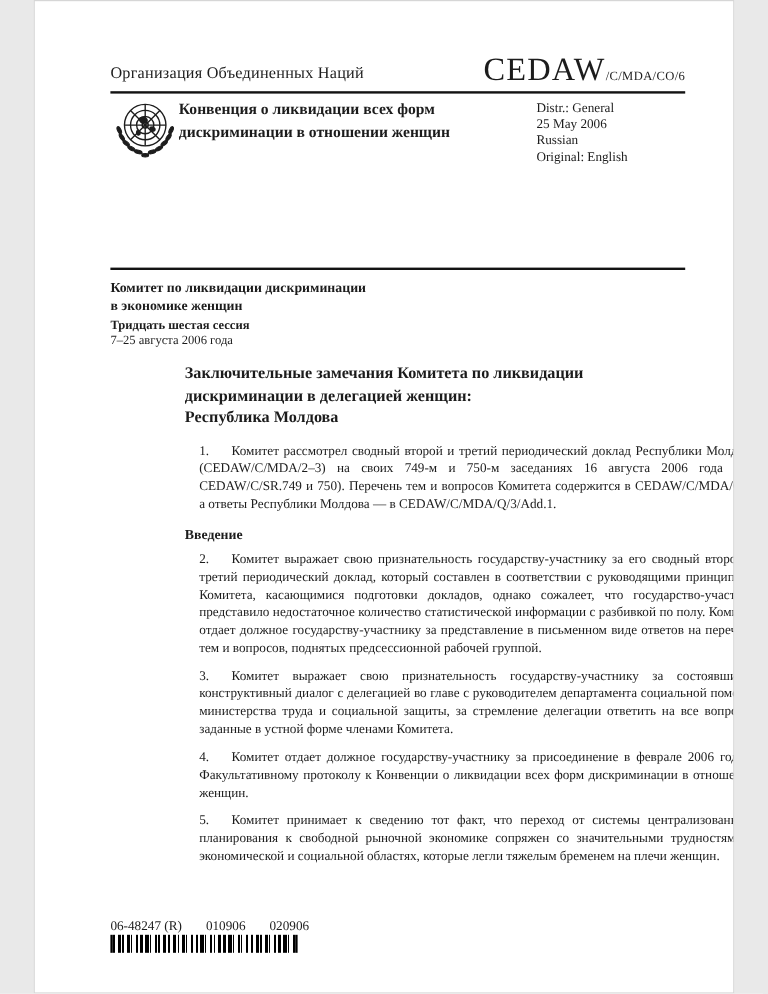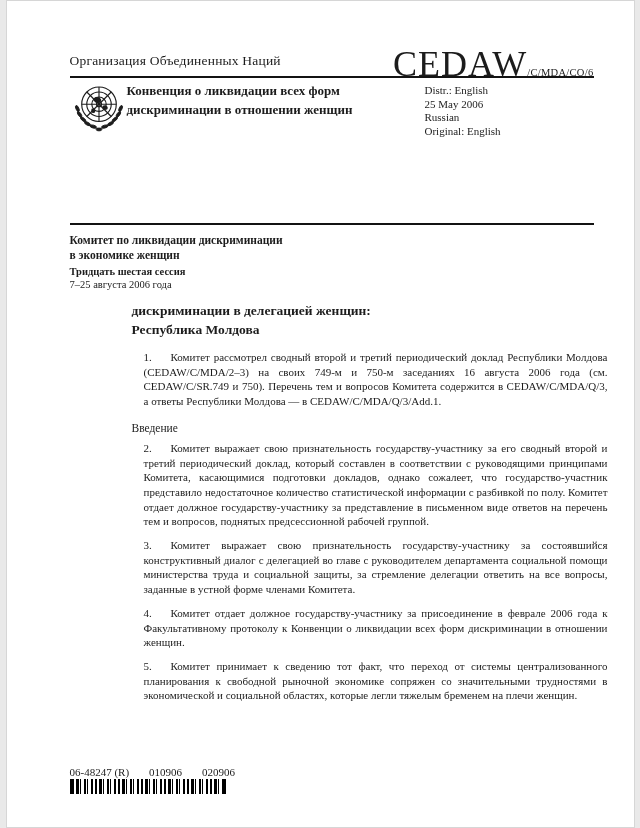--- a/index.html
+++ b/index.html
@@ -1,37 +1,37 @@
 <!DOCTYPE html>
 <html><head>
 <meta charset="utf-8">
 <style>
   html,body { margin:0; padding:0; background:#e9e9e9; }
   .page {
     position:relative;
-    width:629px; height:828px;
+    width:584px; height:828px;
     margin:0 auto;
     background:#ffffff;
     border:1px solid #d6d6d6;
     box-sizing:border-box;
     font-family:"Liberation Serif", serif;
     color:#1c1c1c;
     overflow:hidden;
   }
 
   
   .org-name{
     position:absolute; left:63px; top:52px;
     font-size:13.5px; letter-spacing:.2px;
   }
   .doc-symbol{
     position:absolute; right:40px; top:42px;
     white-space:nowrap;
   }
-  .doc-symbol .main{ font-size:36px; letter-spacing:1px;text-align:center; }
+  .doc-symbol .main{ font-size:27px; letter-spacing:1px;text-align:center; }
   .doc-symbol .suffix{ font-size:10.5px; letter-spacing:.3px; }
   .rule-top{
     position:absolute; left:63px; right:40px; top:75px;
     border-top:2px solid #131313;
   }
 
   
   .emblem{ position:absolute; left:56px; top:80px; }
   .conv-title{
     position:absolute; left:120px; top:80px; width:240px;
@@ -60,21 +60,21 @@
     font-weight:bold; font-size:13.5px; line-height:18.5px;
     margin-bottom:11px;
   }
   .para{
     font-size:11px; line-height:14.7px;
     text-align:justify;
     margin:0 0 9px 12px;
   }
   .para .num{ display:inline-block; width:27px; }
   .section-heading{
-    font-weight:normal; font-size:11.5px;
+    font-weight:bold; font-size:11.5px;
     margin:13px 0 7px 0;
   }
 
   
   .footer{ position:absolute; left:63px; top:765px; }
   .footer-text{ font-size:11px; white-space:nowrap; }
   .footer-text span{ margin-right:20px; }
   .barcode{
     margin-top:1px; width:152px; height:15px;
     background:repeating-linear-gradient(90deg,
@@ -126,37 +126,38 @@
         <ellipse cx="66" cy="59" rx="4.5" ry="2" transform="rotate(-28 66 59)"></ellipse>
         <ellipse cx="58" cy="63" rx="4.5" ry="2" transform="rotate(-14 58 63)"></ellipse>
         <ellipse cx="50" cy="67" rx="4" ry="2"></ellipse>
       </g>
     </svg>
   </div>
 
   <div class="conv-title">Конвенция о ликвидации всех форм дискриминации в отношении женщин</div>
 
   <div class="distr-block">
-    <div>Distr.: English</div>
+    <div>Distr.: General</div>
     <div>25 May 2006</div>
     <div>Russian</div>
     <div>Original: English</div>
   </div>
 
   <div class="rule-mid"></div>
 
   <div class="committee">
     <div class="name">Комитет по ликвидации дискриминации</div>
     <div class="name">в экономике женщин</div>
     <div class="session">Тридцать шестая сессия</div>
     <div class="dates">7–25 августа 2006 года</div>
   </div>
 
   <div class="body">
     <div class="doc-title">
+      <div>Заключительные замечания Комитета по ликвидации</div>
       <div>дискриминации в делегацией женщин:</div>
       <div>Республика Молдова</div>
     </div>
 
     <p class="para"><span class="num">1.</span><span>Комитет рассмотрел сводный второй и третий периодический доклад Республики Молдова (CEDAW/C/MDA/2–3) на своих 749-м и 750-м заседаниях 16 августа 2006 года (см. CEDAW/C/SR.749 и 750). Перечень тем и вопросов Комитета содержится в CEDAW/C/MDA/Q/3, а ответы Республики Молдова — в CEDAW/C/MDA/Q/3/Add.1.</span></p>
 
     <div class="section-heading">Введение</div>
 
     <p class="para"><span class="num">2.</span><span>Комитет выражает свою признательность государству-участнику за его сводный второй и третий периодический доклад, который составлен в соответствии с руководящими принципами Комитета, касающимися подготовки докладов, однако сожалеет, что государство-участник представило недостаточное количество статистической информации с разбивкой по полу. Комитет отдает должное государству-участнику за представление в письменном виде ответов на перечень тем и вопросов, поднятых предсессионной рабочей группой.</span></p>
 

